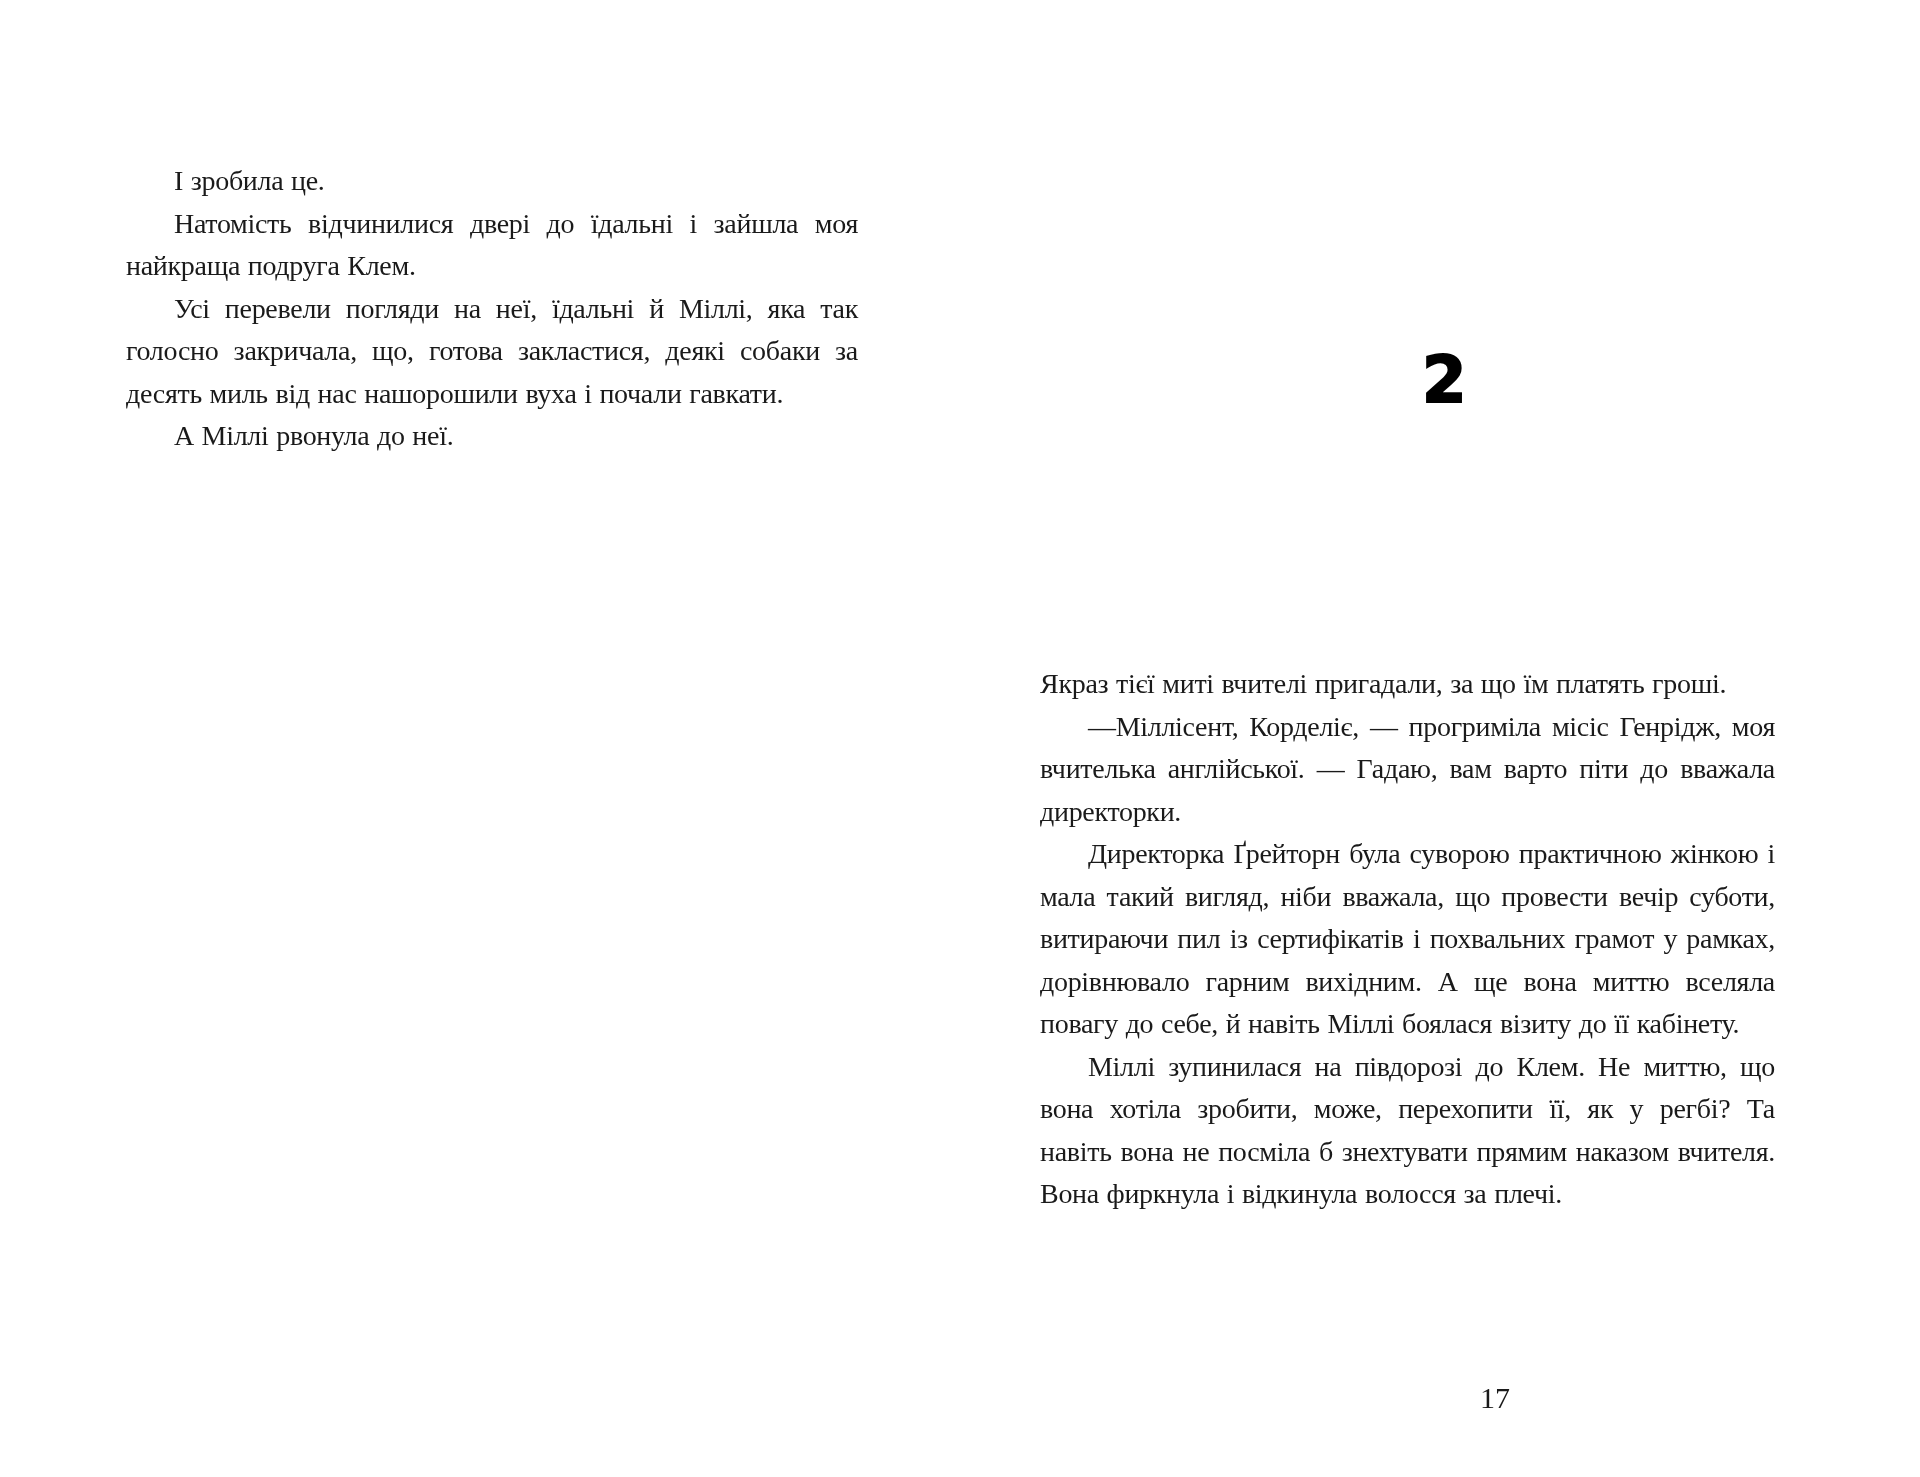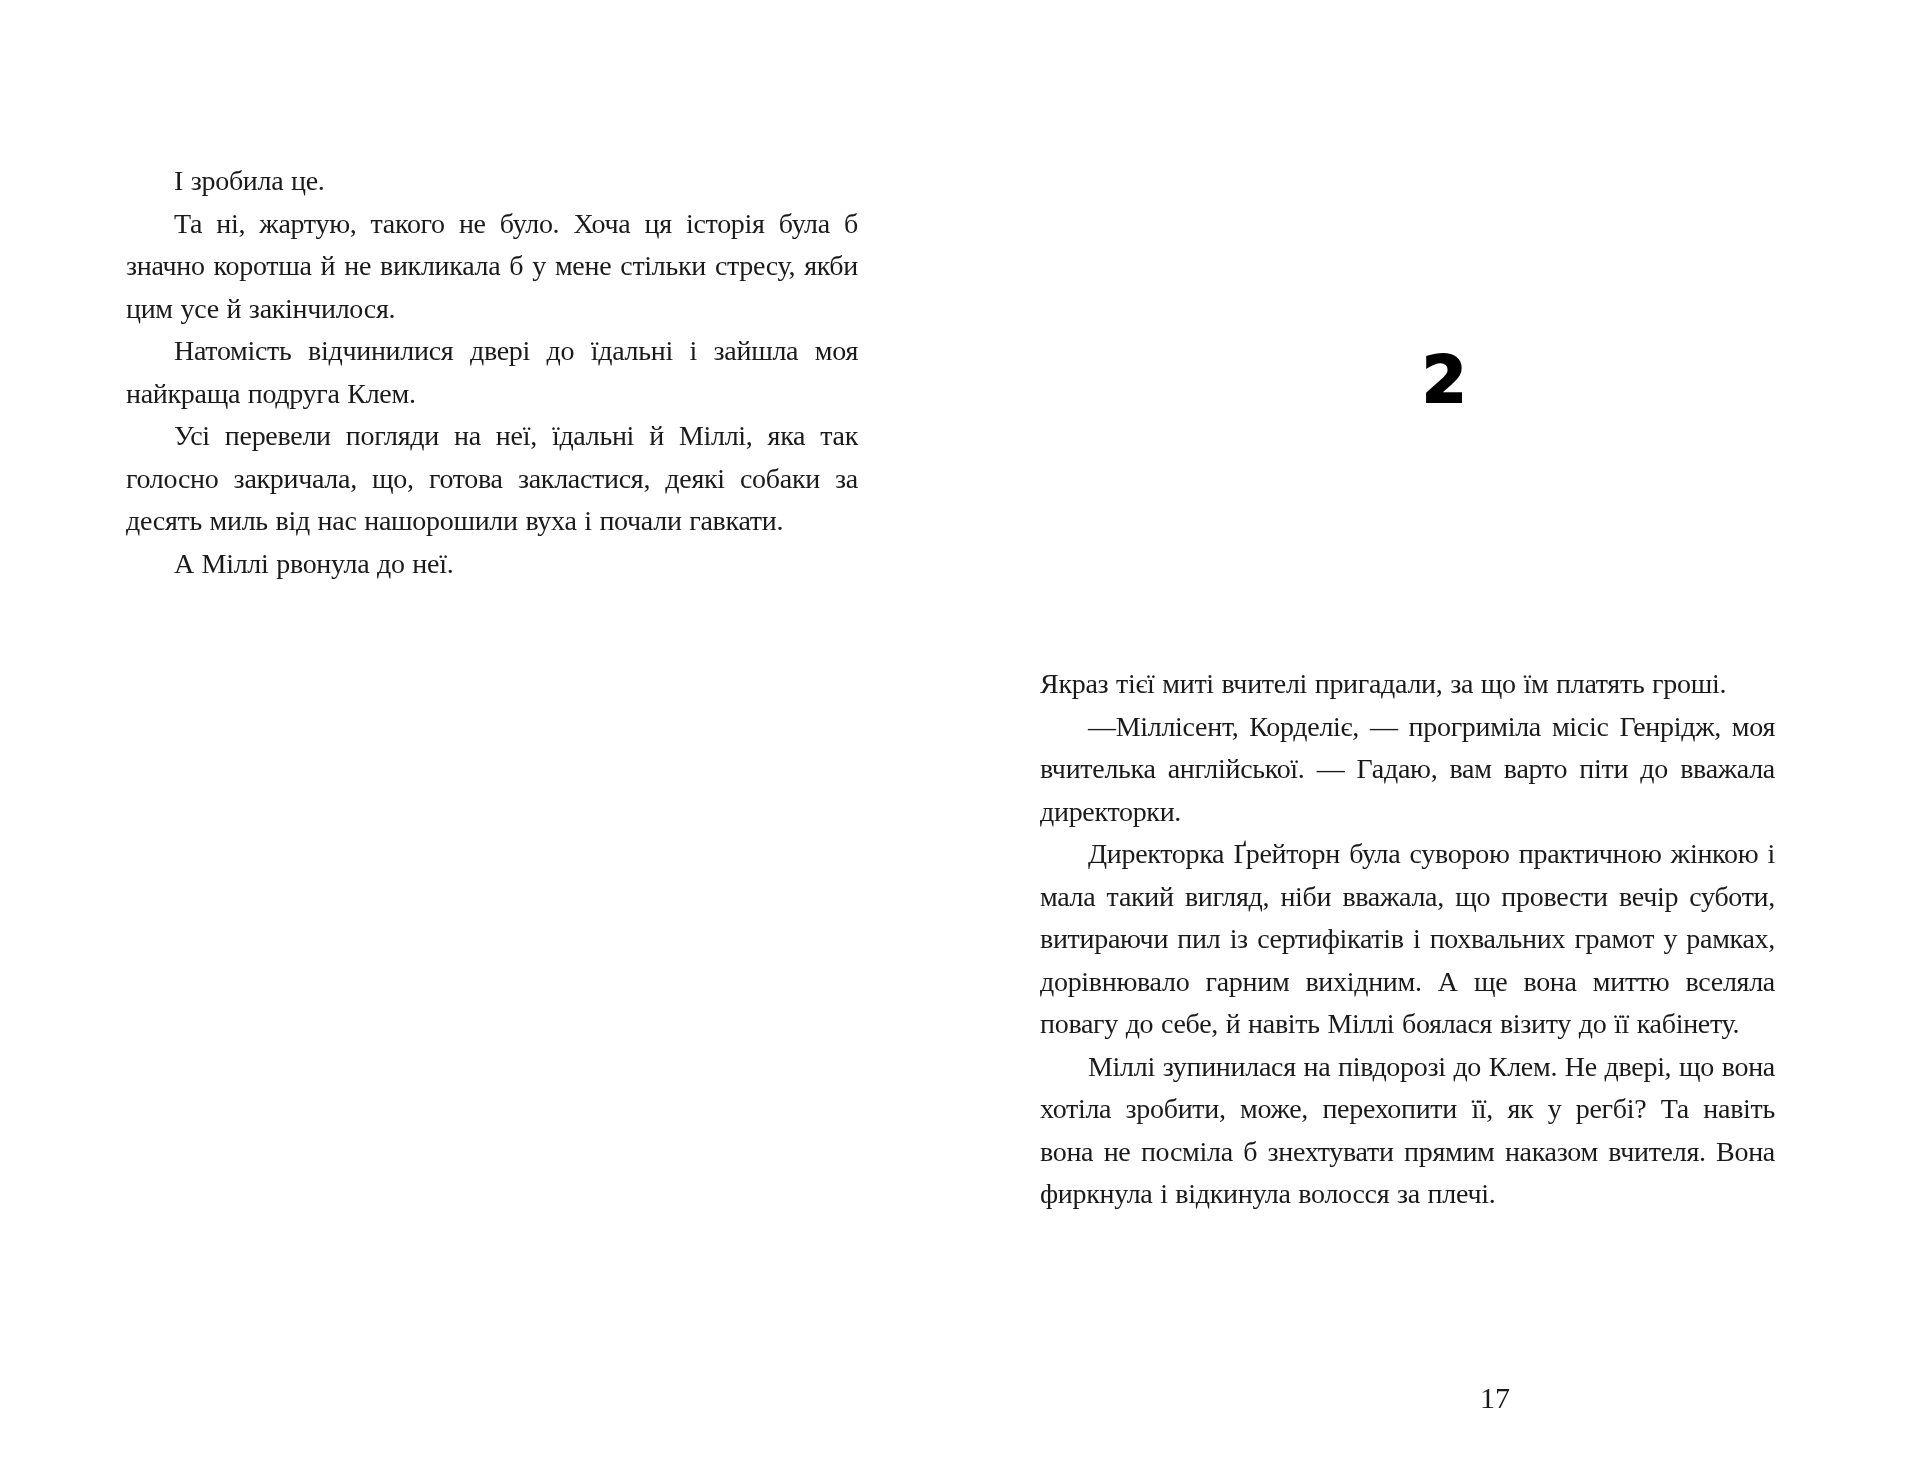--- a/index.html
+++ b/index.html
@@ -70,29 +70,28 @@
       box-sizing: border-box;
       text-align: left;
     }
   </style>
 </head>
 <body>
 
 <div class="page page-left">
   <div class="text-block left-text">
     <p>І зробила це.</p>
-    <p>Та ні, жартую, такого не було. Хоча ця історія була б значно коротша й не викликала б у мене стільки стресу, якби цим усе й закінчилося.</p>
     <p>Натомість відчинилися двері до їдальні і зайшла моя найкраща подруга Клем.</p>
     <p>Усі перевели погляди на неї, їдальні й Міллі, яка так голосно закричала, що, готова закластися, деякі собаки за десять миль від нас нашорошили вуха і почали гавкати.</p>
     <p>А Міллі рвонула до неї.</p>
   </div>
 </div>
 
 <div class="page page-right">
   <div class="chapter-number">2</div>
   <div class="text-block right-text">
     <p class="no-indent">Якраз тієї миті вчителі пригадали, за що їм платять гроші.</p>
     <p>—Міллісент, Корделіє, — прогриміла місіс Генрідж, моя вчителька англійської. — Гадаю, вам варто піти до вважала директорки.</p>
     <p>Директорка Ґрейторн була суворою практичною жінкою і мала такий вигляд, ніби вважала, що провести вечір суботи, витираючи пил із сертифікатів і похвальних грамот у рамках, дорівнювало гарним вихідним. А ще вона миттю вселяла повагу до себе, й навіть Міллі боялася візиту до її кабінету.</p>
-    <p>Міллі зупинилася на півдорозі до Клем. Не двері, що вона хотіла зробити, може, перехопити її, як у регбі? Та навіть вона не посміла б знехтувати прямим наказом вчителя. Вона фиркнула і відкинула волосся за плечі.</p>
+    <p>Міллі зупинилася на півдорозі до Клем. Не миттю, що вона хотіла зробити, може, перехопити її, як у регбі? Та навіть вона не посміла б знехтувати прямим наказом вчителя. Вона фиркнула і відкинула волосся за плечі.</p>
   </div>
   <div class="page-number">17</div>
 </div>
 
 </body></html>

